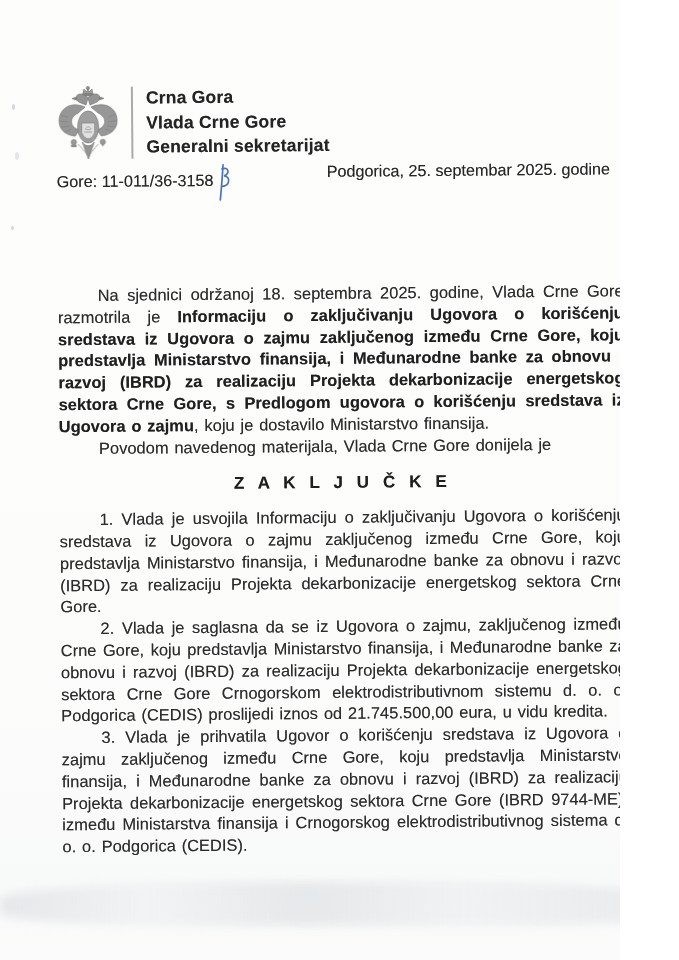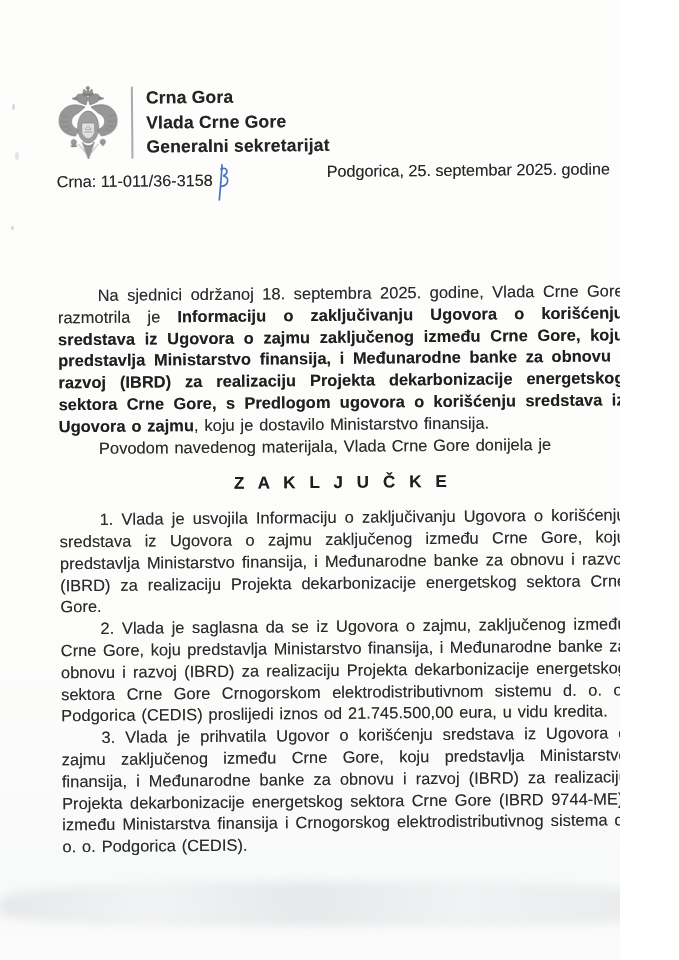--- a/index.html
+++ b/index.html
@@ -142,21 +142,21 @@
       <div class="lh-divider"></div>
       <div class="lh-text">
         <div>Crna Gora</div>
         <div>Vlada Crne Gore</div>
         <div>Generalni sekretarijat</div>
       </div>
     </div>
 
     <div class="ref-row">
       <div class="ref">
-        <span>Crna:</span>
+        <span>Gore:</span>
         <span>11-011/36-3158</span><span class="hand-mark" title="/3">
           <svg viewBox="0 0 17 40" width="17" height="40" aria-hidden="true">
             <g fill="none" stroke="#4a72c0" stroke-width="1.7" stroke-linecap="round">
               <path d="M9.5 2 C8.8 13 7.6 26 6.5 37"></path>
               <path d="M8.5 6 C15 3.5 16.5 10.5 10.5 13 C17.5 13.5 16 23.5 8.5 23.5"></path>
             </g>
           </svg>
         </span>
       </div>
       <div class="dateline">Podgorica, 25. septembar 2025. godine</div>

